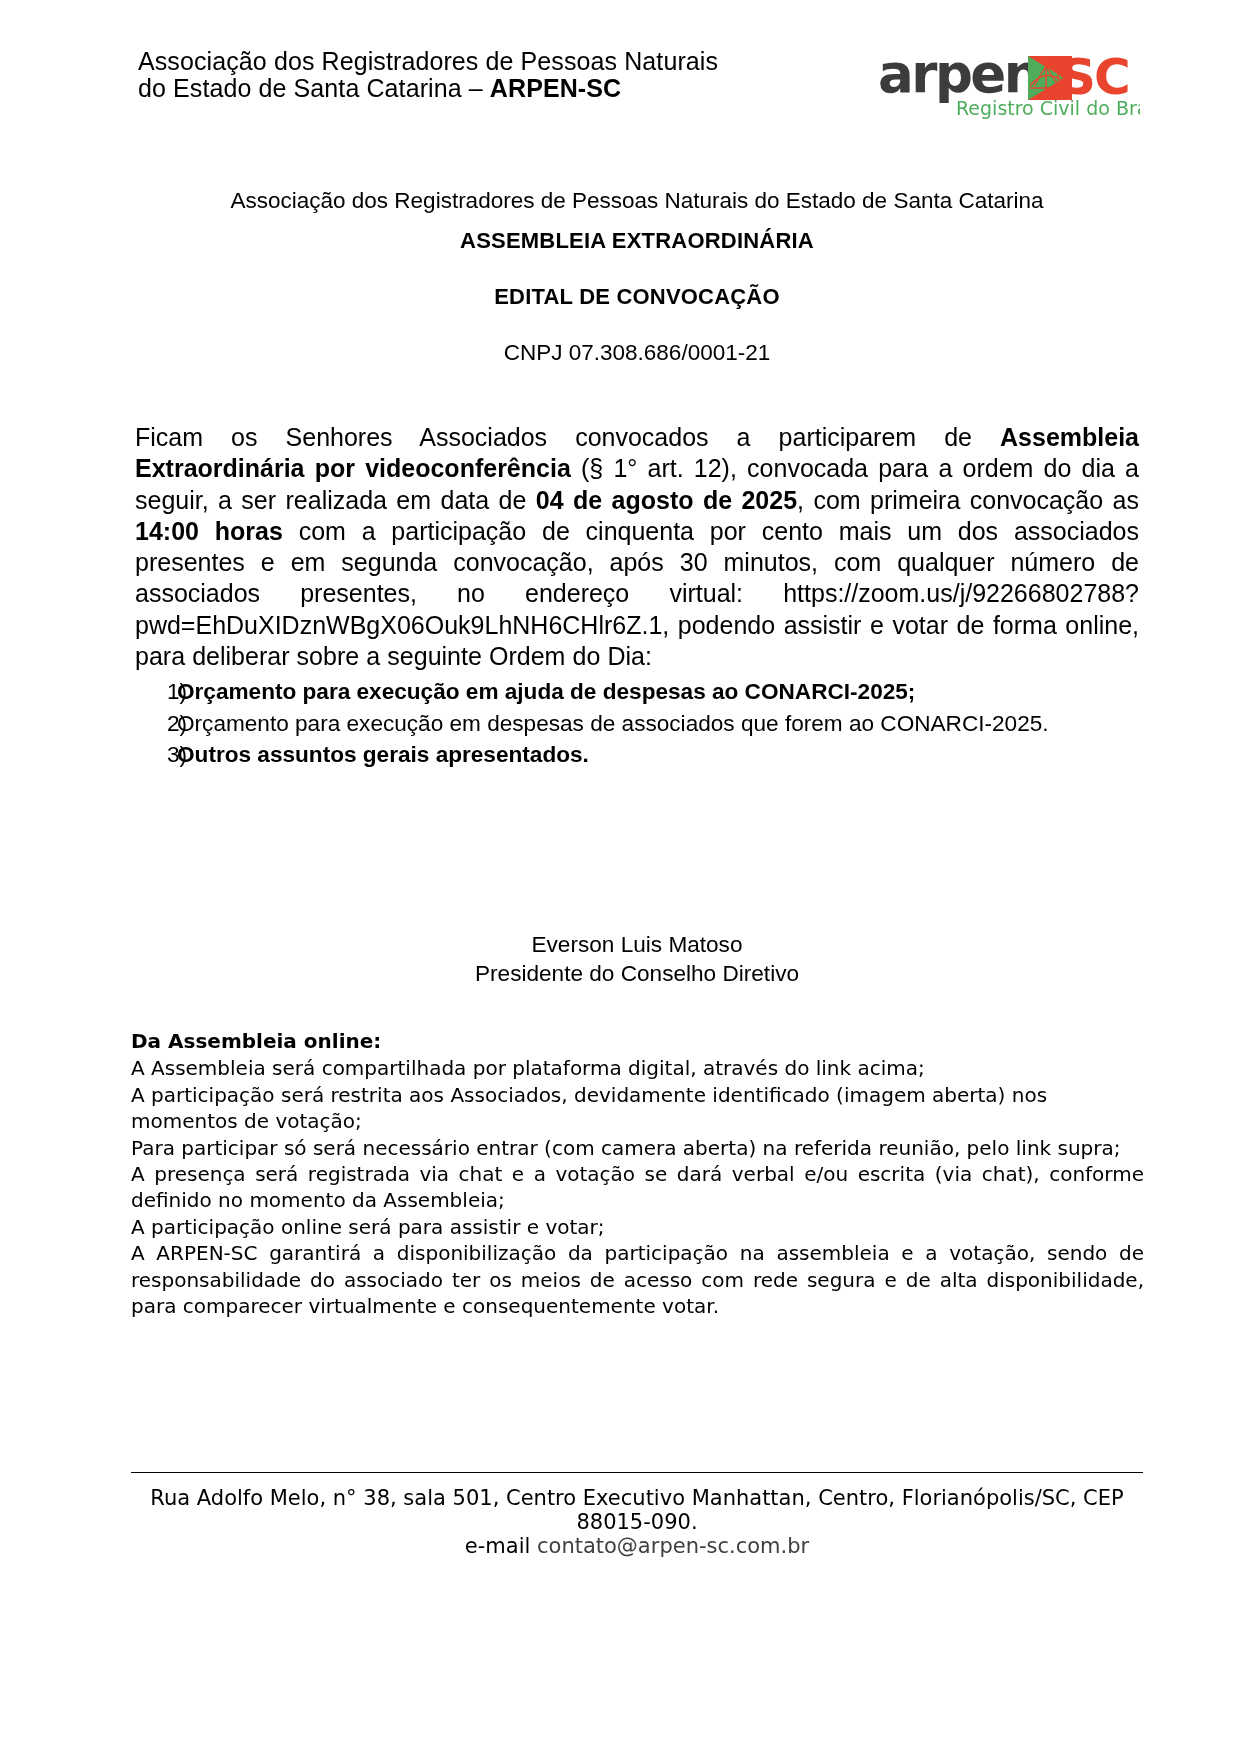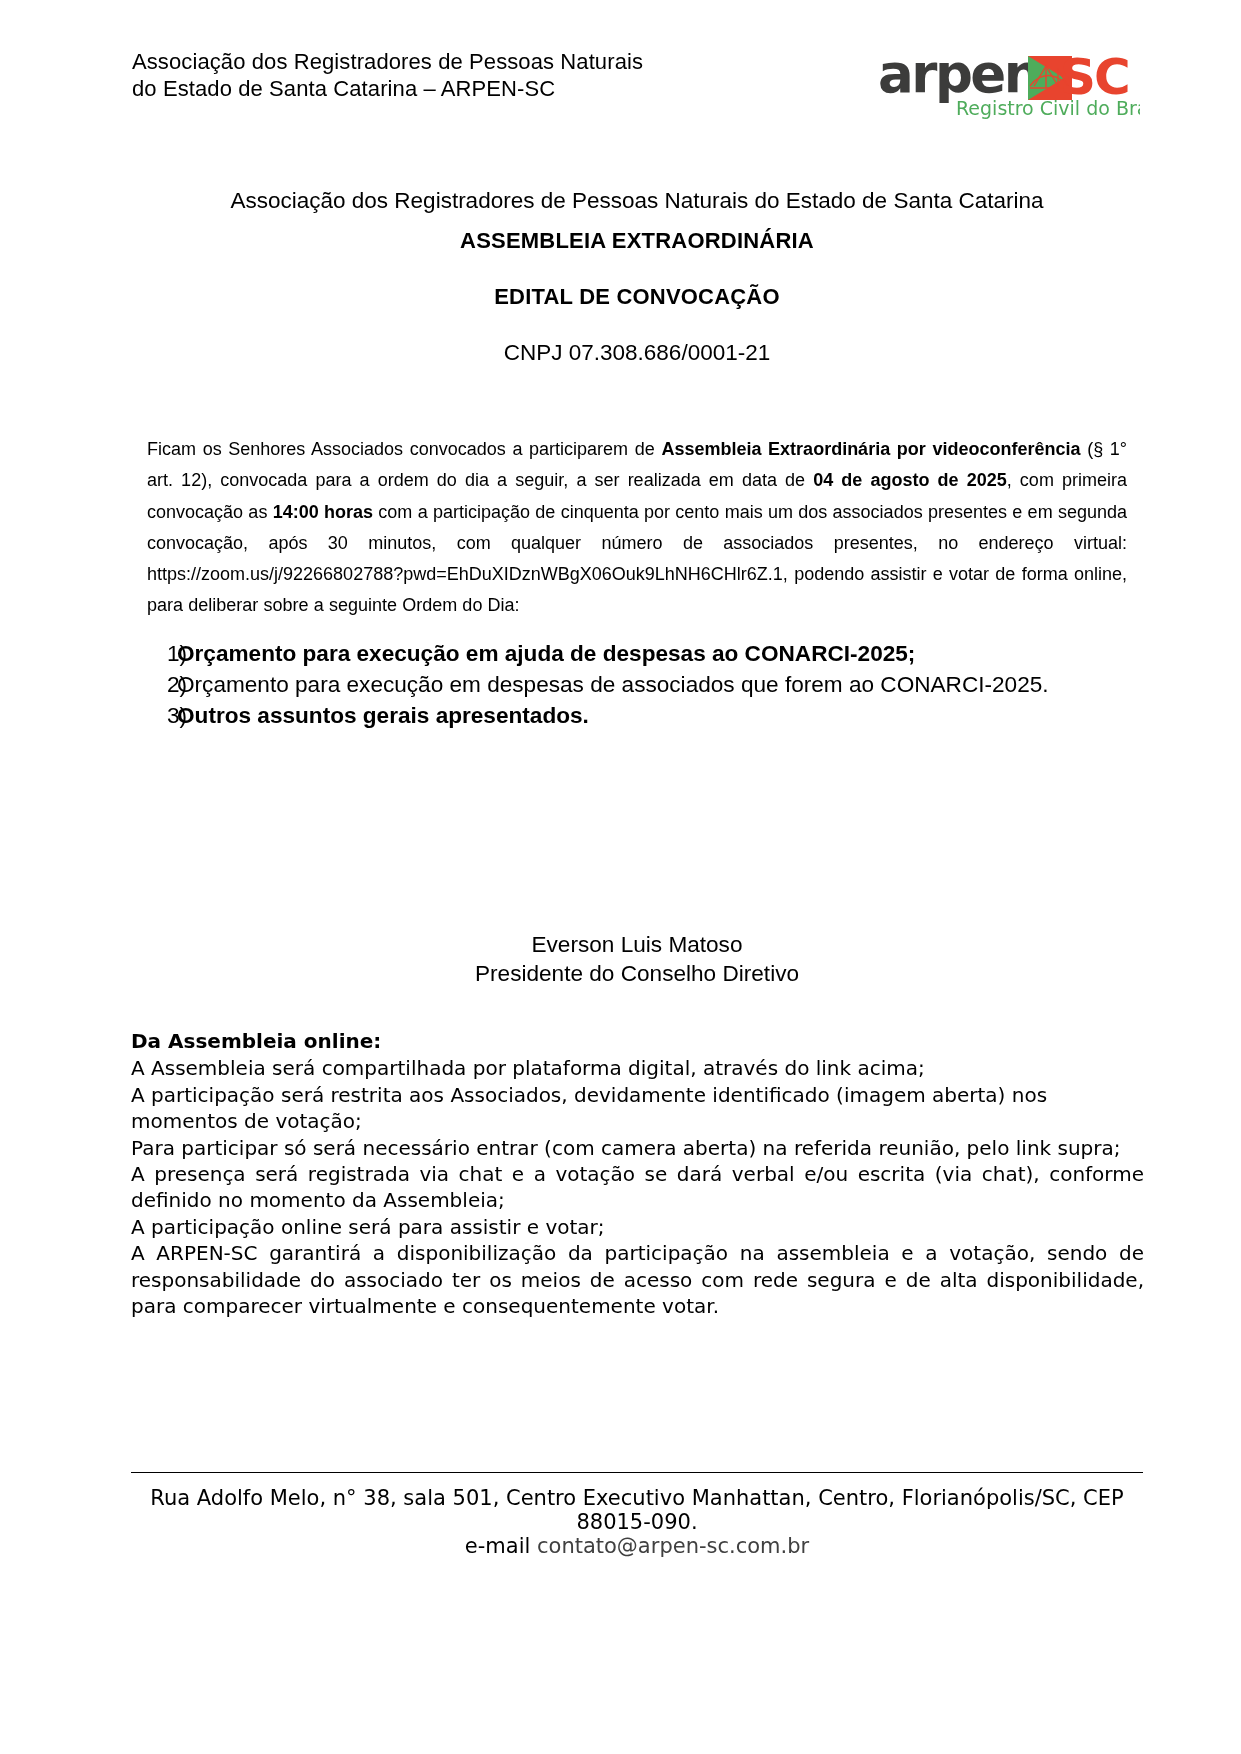--- a/index.html
+++ b/index.html
@@ -30,26 +30,27 @@
     position: absolute;
     top: 48px;
     left: 132px;
     width: 1010px;
     display: flex;
     flex-direction: row;
     align-items: flex-start;
     justify-content: space-between;
   }
   .header-text {
-    font-size: 22px;
+    font-size: 25px;
     line-height: 27px;
     letter-spacing: 0.1px;
     white-space: nowrap;
-  }
-  .header-text .bold { font-weight: normal; }
+    margin-left: 6px;
+  }
+  .header-text .bold { font-weight: bold; }
 
   
   .logo {
     position: relative;
     width: 262px;
     height: 80px;
     margin-right: 2px;
     margin-top: -6px;
   }
   .logo svg { display: block; }
@@ -87,25 +88,25 @@
   }
 
   
   .body-block {
     position: absolute;
     top: 418px;
     left: 131px;
     width: 1012px;
   }
   .para {
-    font-size: 18px;
+    font-size: 25px;
     line-height: 31.3px;
     text-align: justify;
     text-justify: inter-word;
-    margin: 16px;
+    margin: 4px;
     word-spacing: 0.2px;
   }
   .para b { font-weight: bold; }
 
   
   .agenda {
     margin: 0;
     padding: 0;
     list-style: none;
     font-size: 22.6px;

